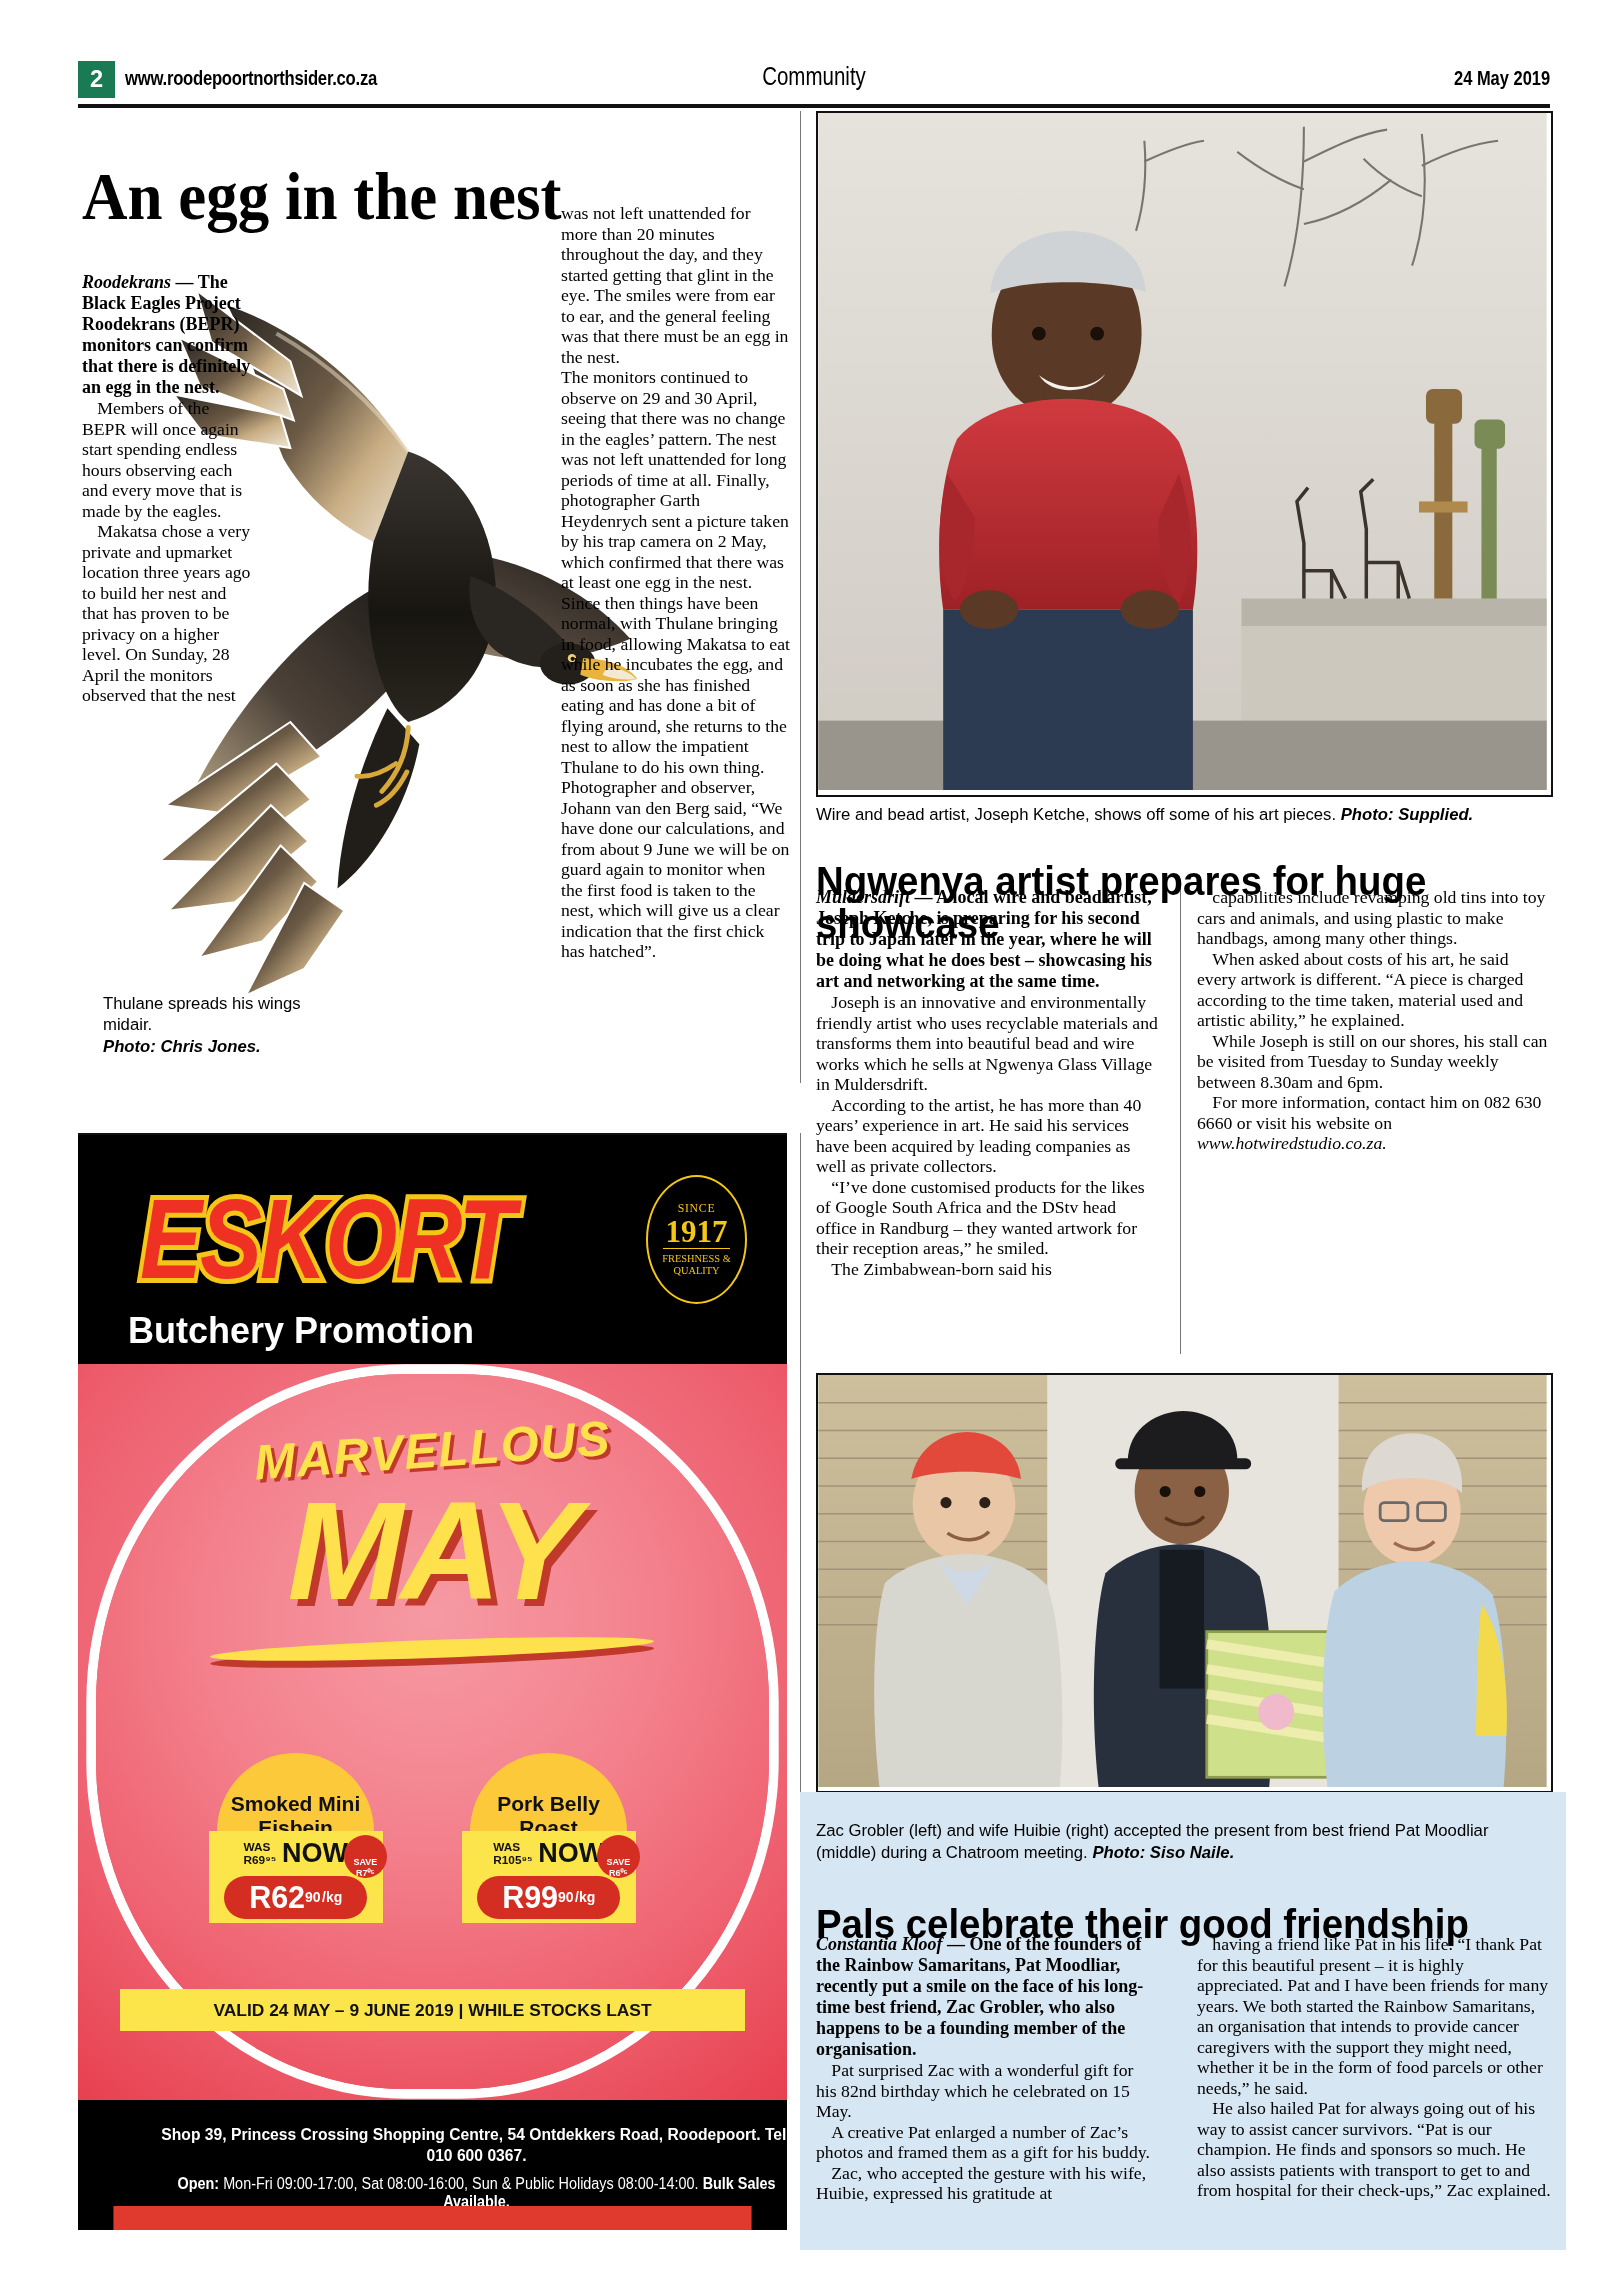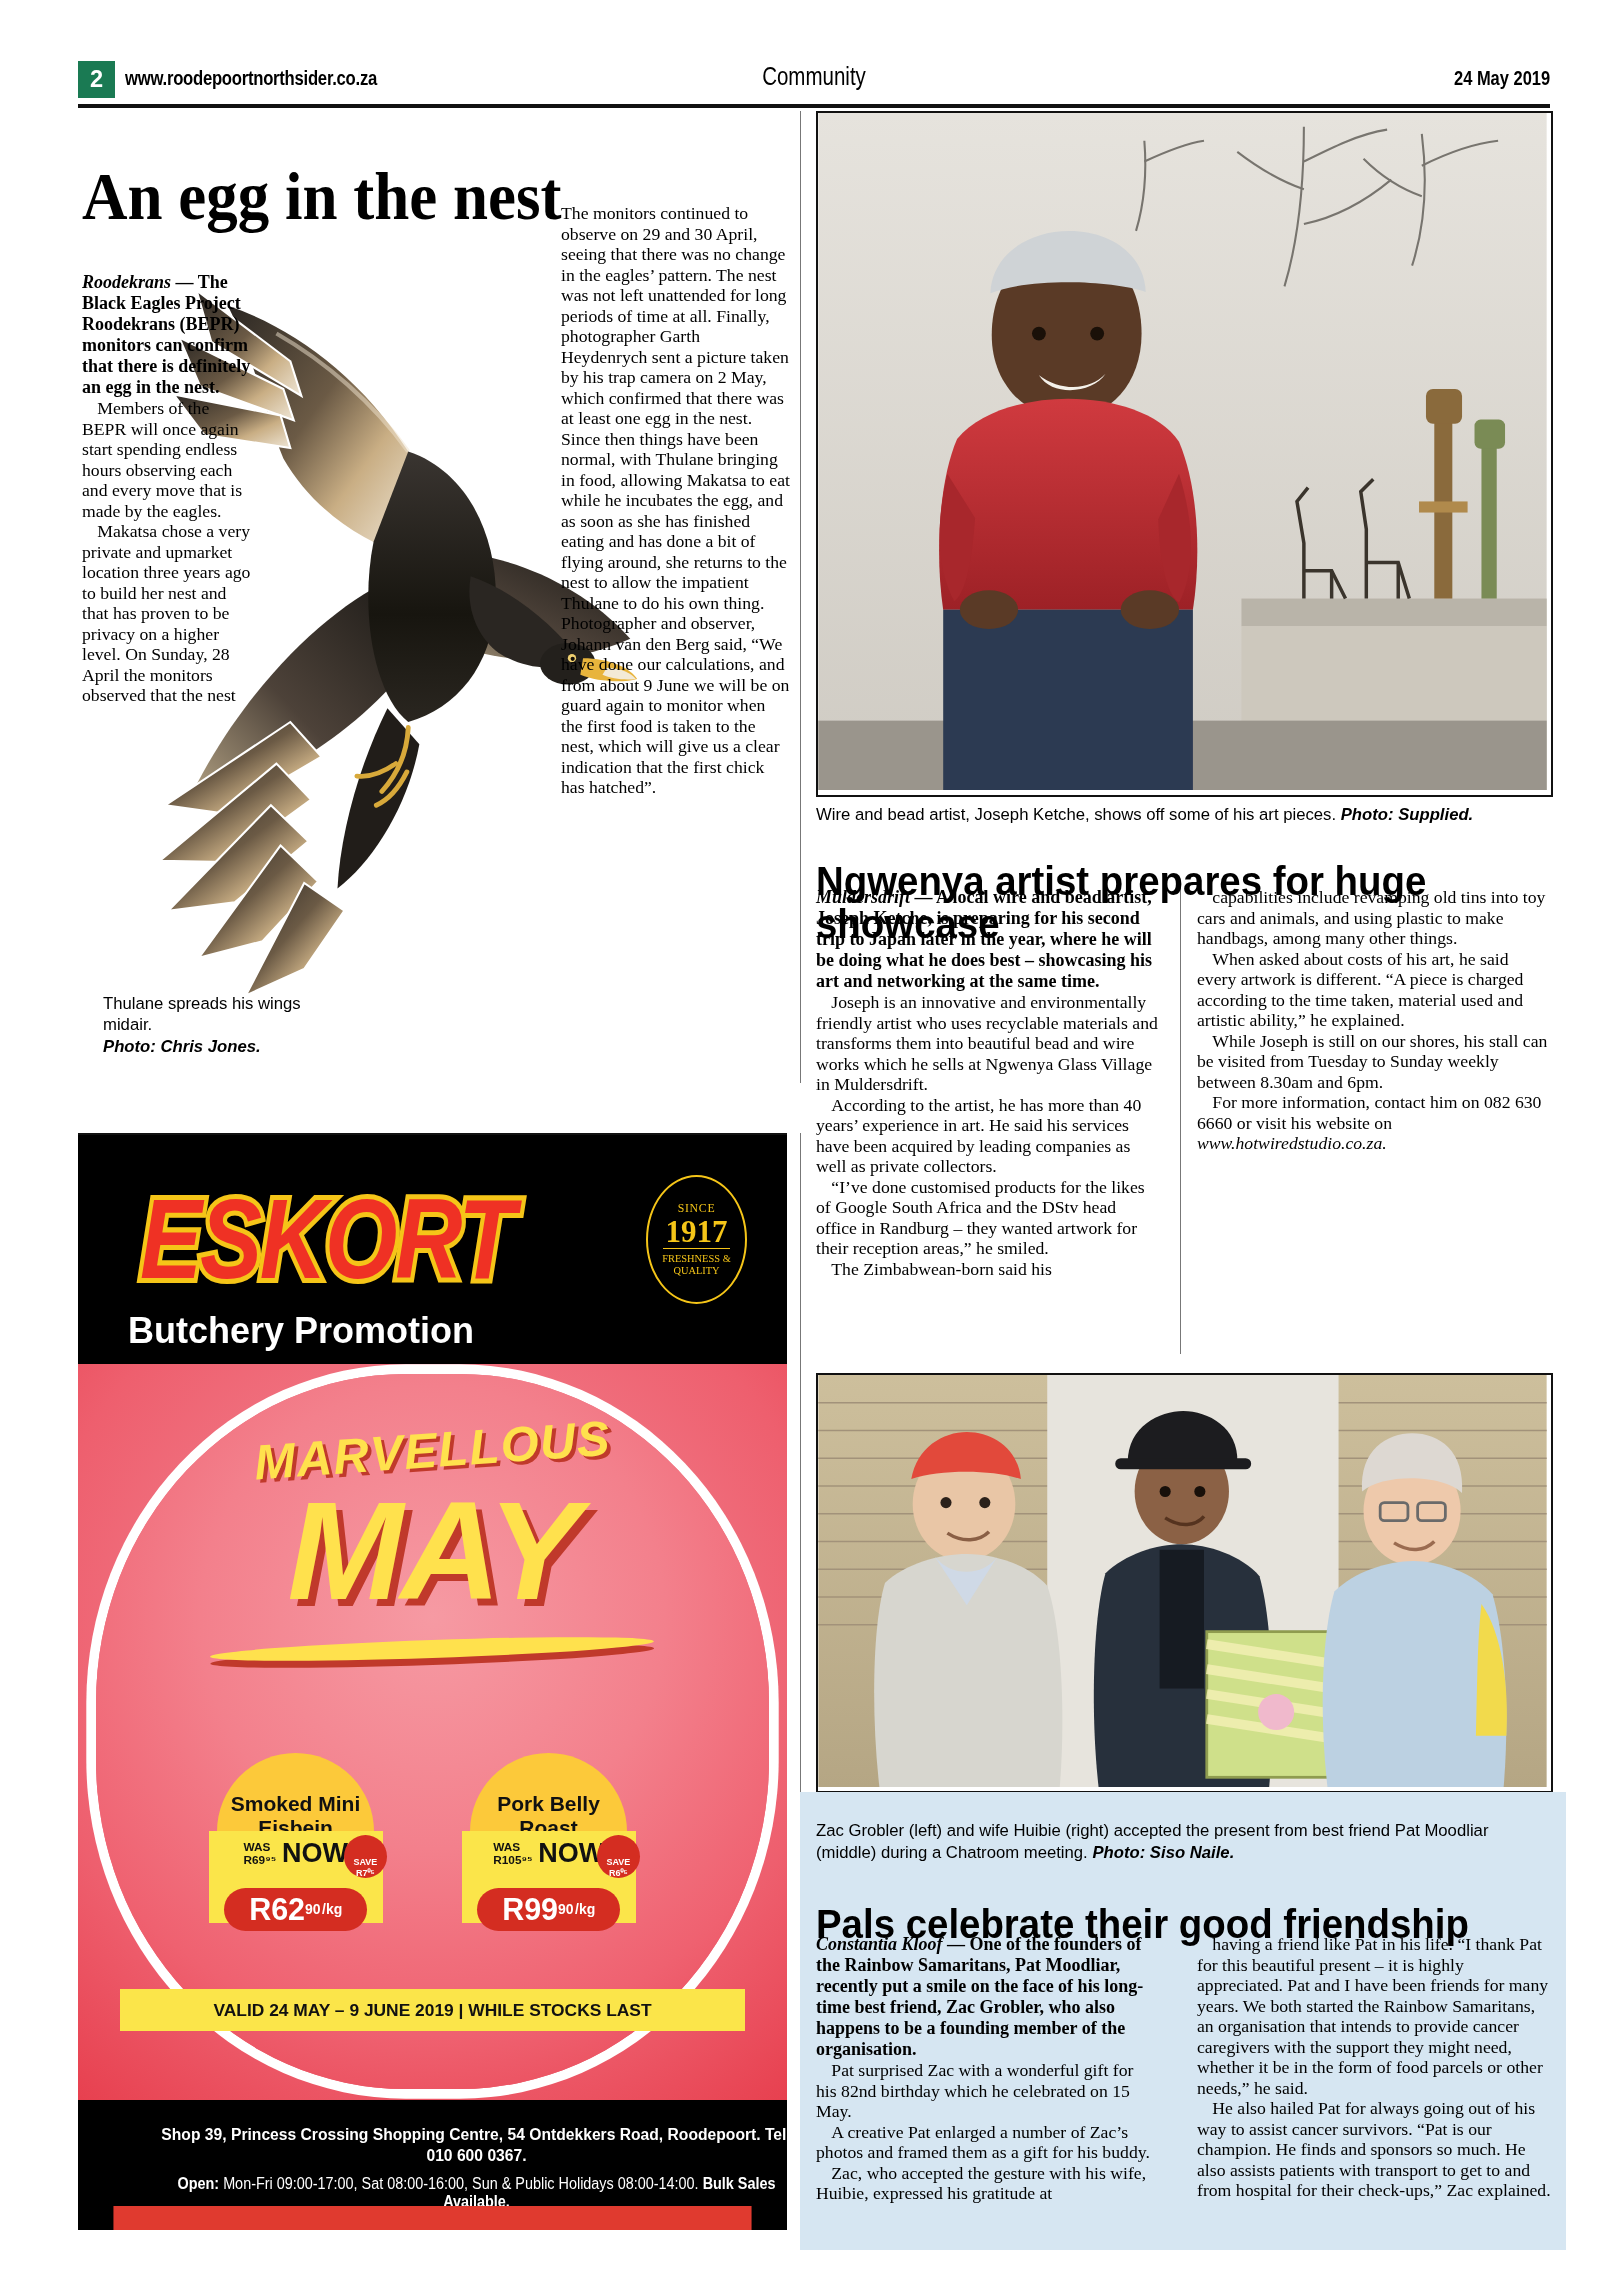--- a/index.html
+++ b/index.html
@@ -98,21 +98,21 @@
   .prod .disc{position:absolute;left:0;top:0;width:157px;height:157px;border-radius:50%;background:#fcc93a;}
   .prod .pname{position:relative;padding-top:39px;font-family:"Liberation Sans",sans-serif;font-weight:bold;
     font-size:21px;line-height:23.6px;color:#111;}
   .pricebar{position:absolute;left:-8.3px;top:78px;width:174px;height:92px;background:#fbe54a;}
   .price-inner{position:relative;display:flex;align-items:center;justify-content:center;gap:5.6px;height:40px;padding-top:2.8px;}
   .was{font-family:"Liberation Sans",sans-serif;font-size:11.8px;font-weight:bold;line-height:12.5px;text-align:left;color:#111;}
   .nowlbl{font-family:"Liberation Sans",sans-serif;font-size:27px;font-weight:bold;color:#111;}
   .savecirc{position:absolute;right:-4.2px;top:4.2px;width:43px;height:43px;border-radius:50%;background:#d42d21;
     color:#fff;font-family:"Liberation Sans",sans-serif;font-size:9px;font-weight:bold;line-height:10.4px;
     display:flex;flex-direction:column;align-items:center;justify-content:flex-end;}
-  .pricepill{position:relative;margin:14px auto 0;width:143px;height:43px;border-radius:21.5px;background:#d42d21;
+  .pricepill{position:relative;margin:2px auto 0;width:143px;height:43px;border-radius:21.5px;background:#d42d21;
     color:#fff;font-family:"Liberation Sans",sans-serif;font-weight:bold;font-size:30.5px;
     display:flex;align-items:center;justify-content:center;}
   .pricepill sup{font-size:14px;vertical-align:super;}
   .pricepill .unit{font-size:14px;margin-left:1.4px;}
 
   .valid-bar{position:absolute;left:42px;top:625px;width:625px;height:42px;background:#fbe54a;
     display:flex;align-items:center;justify-content:center;color:#111;
     font-family:"Liberation Sans",sans-serif;font-weight:bold;font-size:17.4px;}
 
   .ad-footer{position:absolute;left:0;top:965px;width:709px;height:130px;background:#000;color:#fff;
@@ -206,20 +206,21 @@
     </svg>
   </div>
 
   <div id="s1c1" class="body-col">
     <p class="lead"><span class="place">Roodekrans</span><span> — The Black Eagles Project Roodekrans (BEPR) monitors can confirm that there is definitely an egg in the nest.</span></p>
     <p>Members of the BEPR will once again start spending endless hours observing each and every move that is made by the eagles.</p>
     <p>Makatsa chose a very private and upmarket location three years ago to build her nest and that has proven to be privacy on a higher level. On Sunday, 28 April the monitors observed that the nest</p>
   </div>
 
   <div id="s1c2" class="body-col">
+    <p>was not left unattended for more than 20 minutes throughout the day, and they started getting that glint in the eye. The smiles were from ear to ear, and the general feeling was that there must be an egg in the nest.</p>
     <p>The monitors continued to observe on 29 and 30 April, seeing that there was no change in the eagles’ pattern. The nest was not left unattended for long periods of time at all. Finally, photographer Garth Heydenrych sent a picture taken by his trap camera on 2 May, which confirmed that there was at least one egg in the nest.</p>
     <p>Since then things have been normal, with Thulane bringing in food, allowing Makatsa to eat while he incubates the egg, and as soon as she has finished eating and has done a bit of flying around, she returns to the nest to allow the impatient Thulane to do his own thing.</p>
     <p>Photographer and observer, Johann van den Berg said, “We have done our calculations, and from about 9 June we will be on guard again to monitor when the first food is taken to the nest, which will give us a clear indication that the first chick has hatched”.</p>
   </div>
 
   <div class="eagle-caption">
     <span>Thulane spreads his wings midair.</span>
     <span class="credit">Photo: Chris Jones.</span>
   </div>
 

